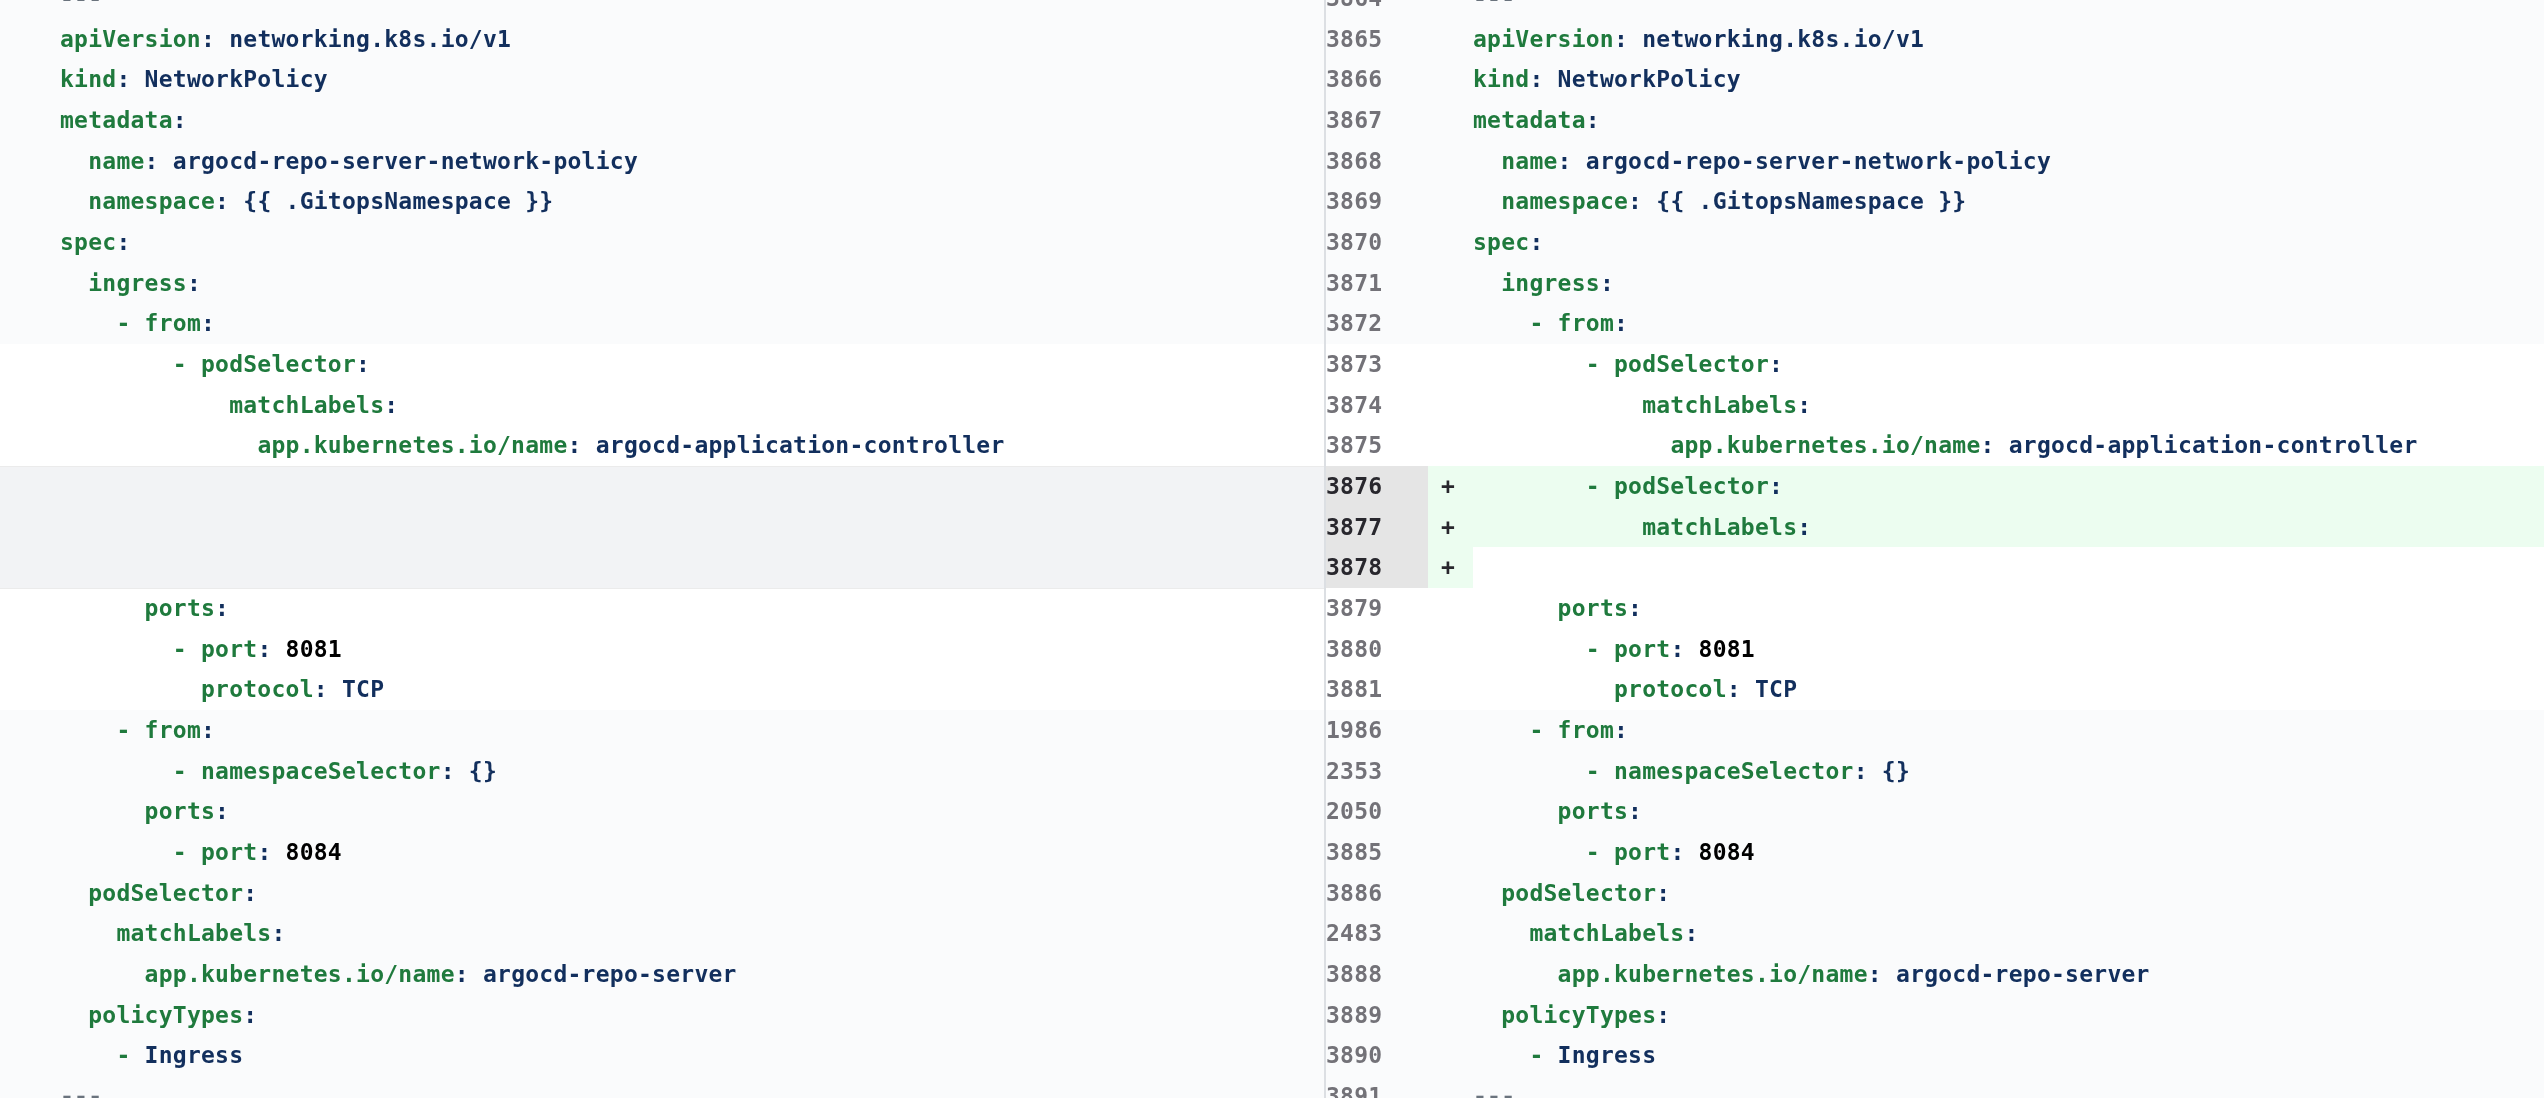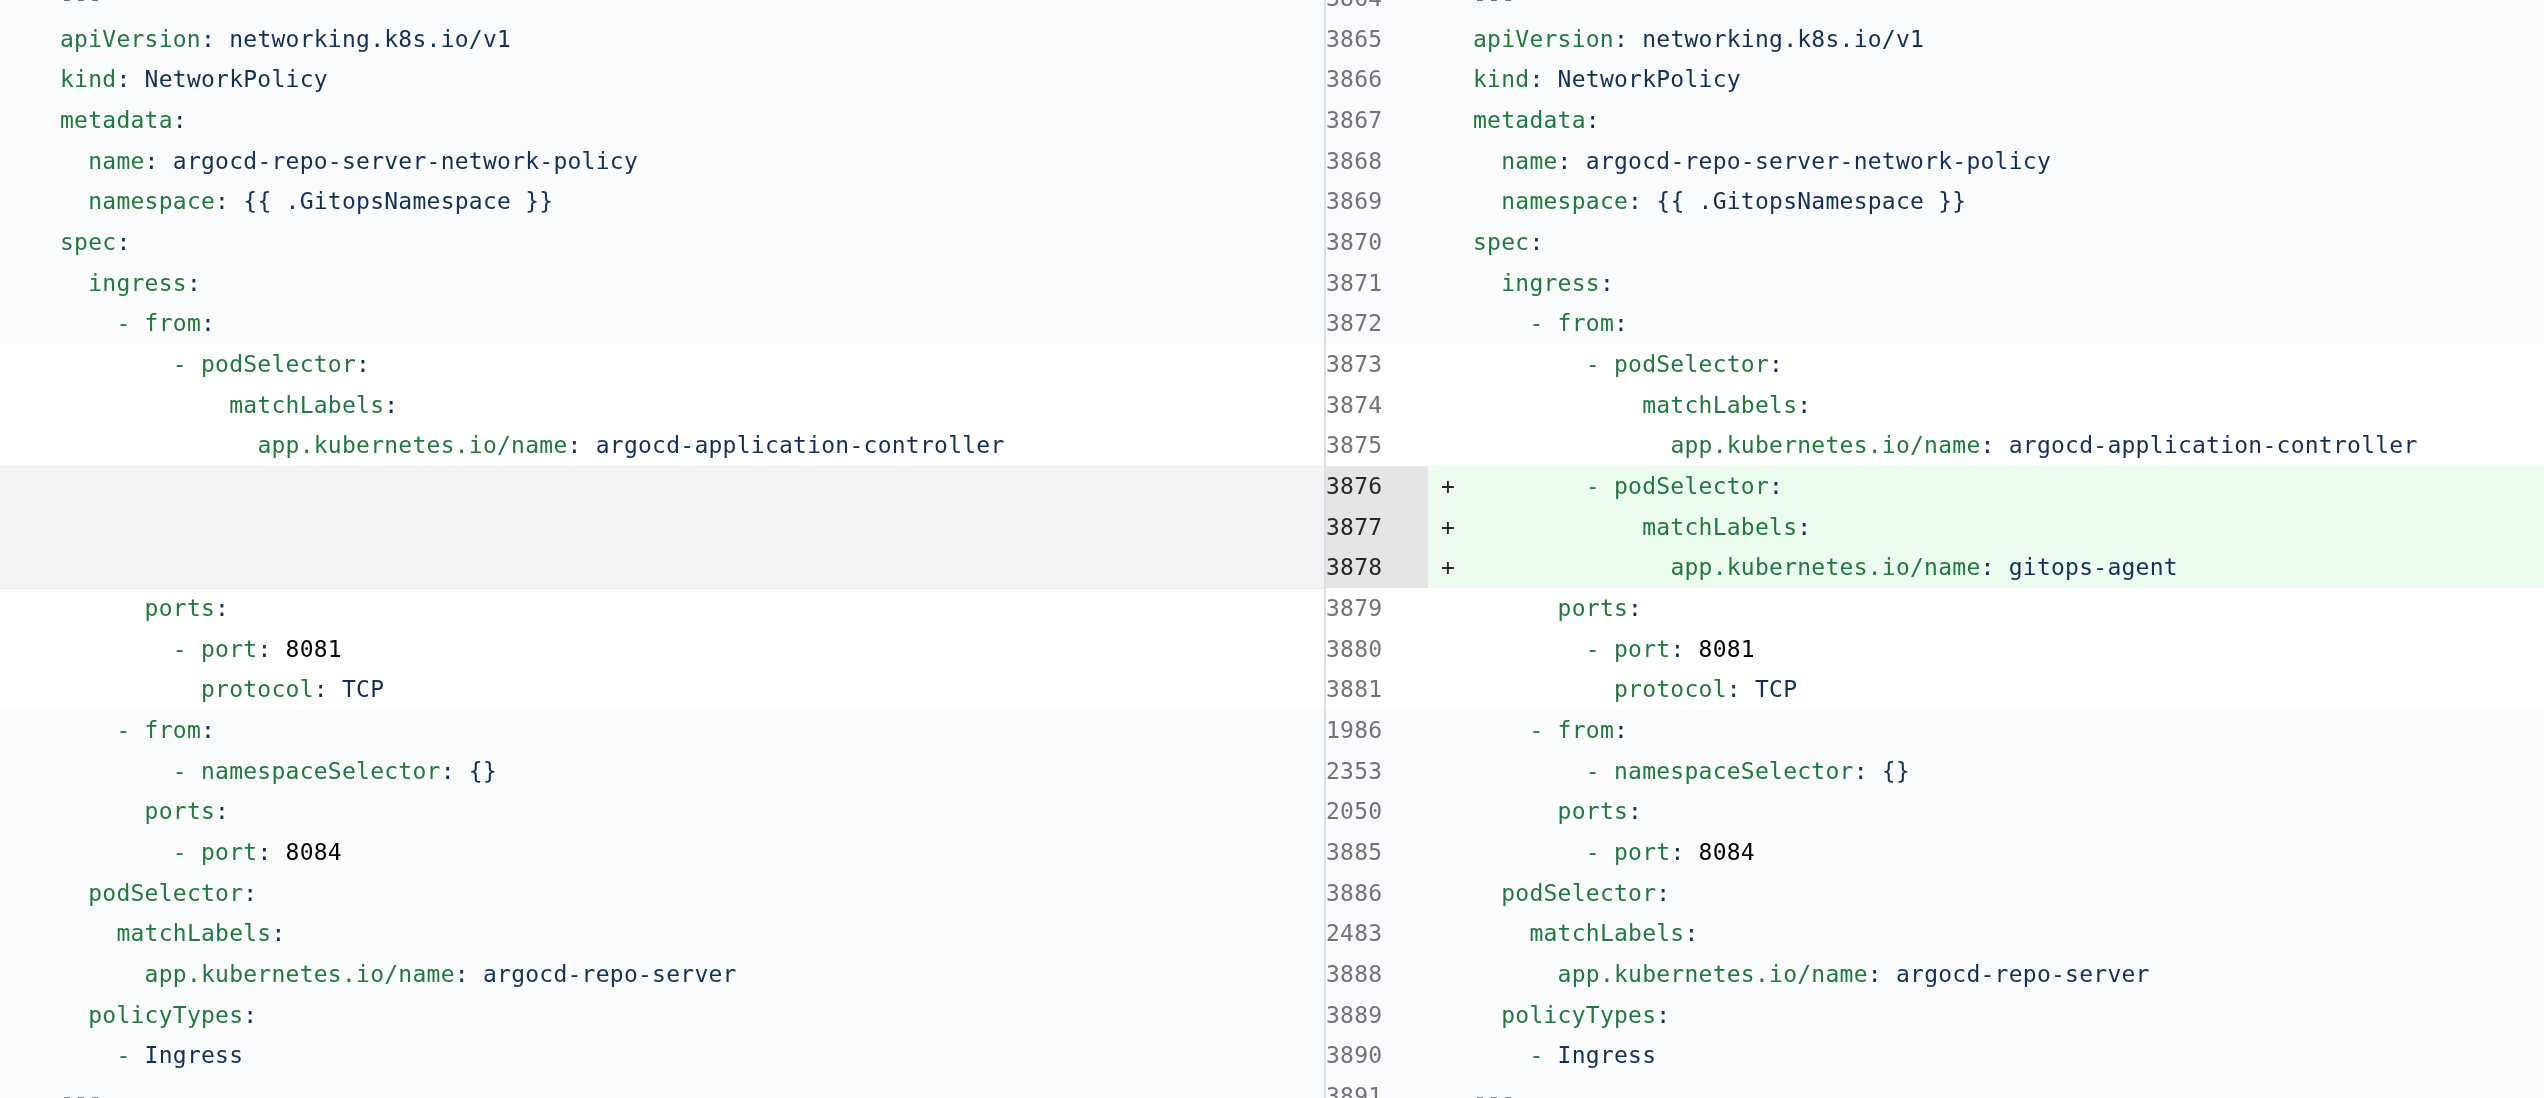--- a/index.html
+++ b/index.html
@@ -2,21 +2,21 @@
 <html><head>
 <meta charset="utf-8">
 <style>
   html, body { margin: 0; padding: 0; background: #ffffff; }
   body {
     width: 2544px; height: 1098px; overflow: hidden;
     font-family: "DejaVu Sans Mono", "Liberation Mono", monospace;
   }
   .diff-wrap { position: relative; width: 2544px; height: 1098px; overflow: hidden; }
   .rows { position: absolute; top: -22px; left: 0; width: 2544px; }
-  .row { display: flex; height: 40.68px; width: 2544px; }
+  .row { display: flex; height: 40.68px; width: 2544px; font-weight: bold; }
   .row, .row * { box-sizing: border-box; }
 
   .cell-old {
     flex: 0 0 1324px; width: 1324px; overflow: hidden;
     padding-left: 60px;
   }
   .divider { flex: 0 0 2px; width: 2px; background: #dcdfe3; }
   .cell-num {
     flex: 0 0 102px; width: 102px; text-align: left; padding-right: 18px;
     color: #737278; overflow: hidden;
@@ -148,21 +148,20 @@
         <div class="divider"></div>
         <div class="cell-num">3877</div>
         <div class="cell-sign">+</div>
         <div class="cell-new"><span class="code"><span>            </span><span class="tk-k">matchLabels</span><span class="tk-v">:</span></span></div>
       </div>
       <div class="row added">
         <div class="cell-old"><span class="code"></span></div>
         <div class="divider"></div>
         <div class="cell-num">3878</div>
         <div class="cell-sign">+</div>
-        <div class="cell-new"><span class="code"><span>              </span><span class="tk-k">app.kubernetes.io/name</span><span class="tk-v">:</span><span class="tk-v"> gitops-agent</span></span></div>
       </div>
       <div class="row context bt-left">
         <div class="cell-old"><span class="code"><span>      </span><span class="tk-k">ports</span><span class="tk-v">:</span></span></div>
         <div class="divider"></div>
         <div class="cell-num">3879</div>
         <div class="cell-sign"></div>
         <div class="cell-new"><span class="code"><span>      </span><span class="tk-k">ports</span><span class="tk-v">:</span></span></div>
       </div>
       <div class="row context">
         <div class="cell-old"><span class="code"><span>        </span><span class="tk-k">- </span><span class="tk-k">port</span><span class="tk-v">:</span><span class="tk-n"> 8081</span></span></div>

